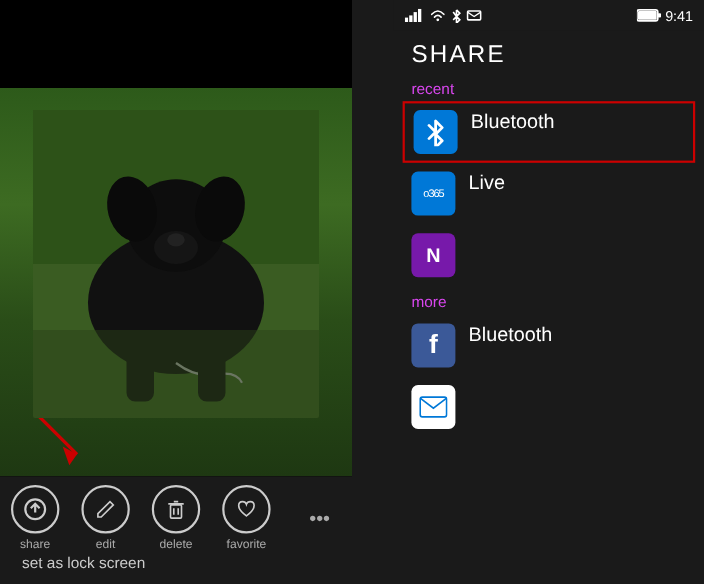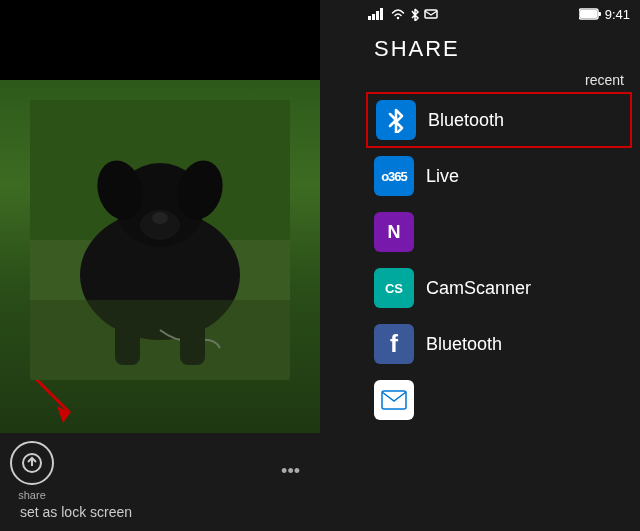--- a/index.html
+++ b/index.html
@@ -135,28 +135,26 @@
       padding: 8px 16px 4px;
       color: #fff;
       font-size: 22px;
       font-weight: 300;
       letter-spacing: 2px;
       text-transform: uppercase;
     }
 
     .section-label {
       padding: 6px 16px 4px;
-      color: #e5e5e5;
+      color: #d946ef;
       font-size: 14px;
-      text-align: right;
     }
 
     .share-item {
       display: flex;
-      align-items: center;
       padding: 8px 16px;
       cursor: pointer;
       position: relative;
     }
 
     .share-item.highlighted {
       border: 2px solid #cc0000;
       margin: 0 8px;
       padding: 6px 8px;
     }
@@ -265,22 +263,50 @@
       <div class="tool-item">
         <div class="tool-icon">
           <svg width="22" height="22" viewBox="0 0 22 22" fill="none">
             <circle cx="11" cy="11" r="9" stroke="#ccc" stroke-width="2" fill="none"></circle>
             <path d="M11 6 L11 14 M7 10 L11 6 L15 10" stroke="#ccc" stroke-width="2" fill="none"></path>
           </svg>
         </div>
         <span class="tool-label">share</span>
       </div>
 
-
-
+      <div class="tool-item">
+        <div class="tool-icon">
+          <svg width="20" height="20" viewBox="0 0 20 20" fill="none">
+            <path d="M3 14 L14 3 L17 6 L6 17 L3 17 Z" stroke="#ccc" stroke-width="1.5" fill="none"></path>
+          </svg>
+        </div>
+        <span class="tool-label">edit</span>
+      </div>
+
+      <div class="tool-item">
+        <div class="tool-icon">
+          <svg width="20" height="20" viewBox="0 0 20 20" fill="none">
+            <rect x="5" y="6" width="10" height="12" stroke="#ccc" stroke-width="1.5" rx="1" fill="none"></rect>
+            <line x1="3" y1="5" x2="17" y2="5" stroke="#ccc" stroke-width="1.5"></line>
+            <line x1="8" y1="3" x2="12" y2="3" stroke="#ccc" stroke-width="1.5"></line>
+            <line x1="8" y1="9" x2="8" y2="15" stroke="#ccc" stroke-width="1.5"></line>
+            <line x1="12" y1="9" x2="12" y2="15" stroke="#ccc" stroke-width="1.5"></line>
+          </svg>
+        </div>
+        <span class="tool-label">delete</span>
+      </div>
+
+      <div class="tool-item">
+        <div class="tool-icon">
+          <svg width="20" height="20" viewBox="0 0 20 20" fill="none">
+            <path d="M10 16 C10 16 3 11 3 6.5 C3 4.5 4.5 3 6.5 3 C8 3 9.5 4 10 5.5 C10.5 4 12 3 13.5 3 C15.5 3 17 4.5 17 6.5 C17 11 10 16 10 16 Z" stroke="#ccc" stroke-width="1.5" fill="none"></path>
+          </svg>
+        </div>
+        <span class="tool-label">favorite</span>
+      </div>
 
       <span class="more-dots">•••</span>
     </div>
     <div style="padding: 2px 10px 6px;">
       <span class="lock-screen-text">set as lock screen</span>
     </div>
   </div>
 </div>
 
 <div class="right-panel">
@@ -324,39 +350,34 @@
     <div class="share-icon icon-bluetooth">
       <svg width="22" height="26" viewBox="0 0 22 26" fill="none">
         <path d="M11 3 L17 9 L11 15 L17 21 L11 27 L11 3 M11 3 L11 27 M5 7 L11 13 M5 19 L11 13" stroke="#fff" stroke-width="2.5" stroke-linecap="round" stroke-linejoin="round"></path>
       </svg>
     </div>
     <span class="share-name">Bluetooth</span>
   </div>
 
 
   <div class="share-item">
-    <div class="share-icon icon-live" style="font-size:13px;font-weight:bold;letter-spacing:-1px;">
+    <div class="share-icon icon-live" style="font-size:10px;font-weight:normal;letter-spacing:-1px;">
       <span>o365</span>
     </div>
     <span class="share-name">Live</span>
   </div>
 
   <div class="share-item">
     <div class="share-icon icon-onenote" style="font-size:18px;font-weight:bold;">
       <span>N</span>
     </div>
   </div>
 
-
-  <div class="share-item">
-    <div class="share-icon icon-camscanner" style="font-size:13px;font-weight:bold;">
-      <span>CS</span>
-    </div>
-    <span class="share-name">CamScanner</span>
-  </div>
+  <div class="section-label">more</div>
+
 
   <div class="share-item">
     <div class="share-icon icon-facebook" style="font-size:24px;font-weight:bold;">
       <span>f</span>
     </div>
     <span class="share-name">Bluetooth</span>
   </div>
 
   <div class="share-item">
     <div class="share-icon icon-groovypost">

